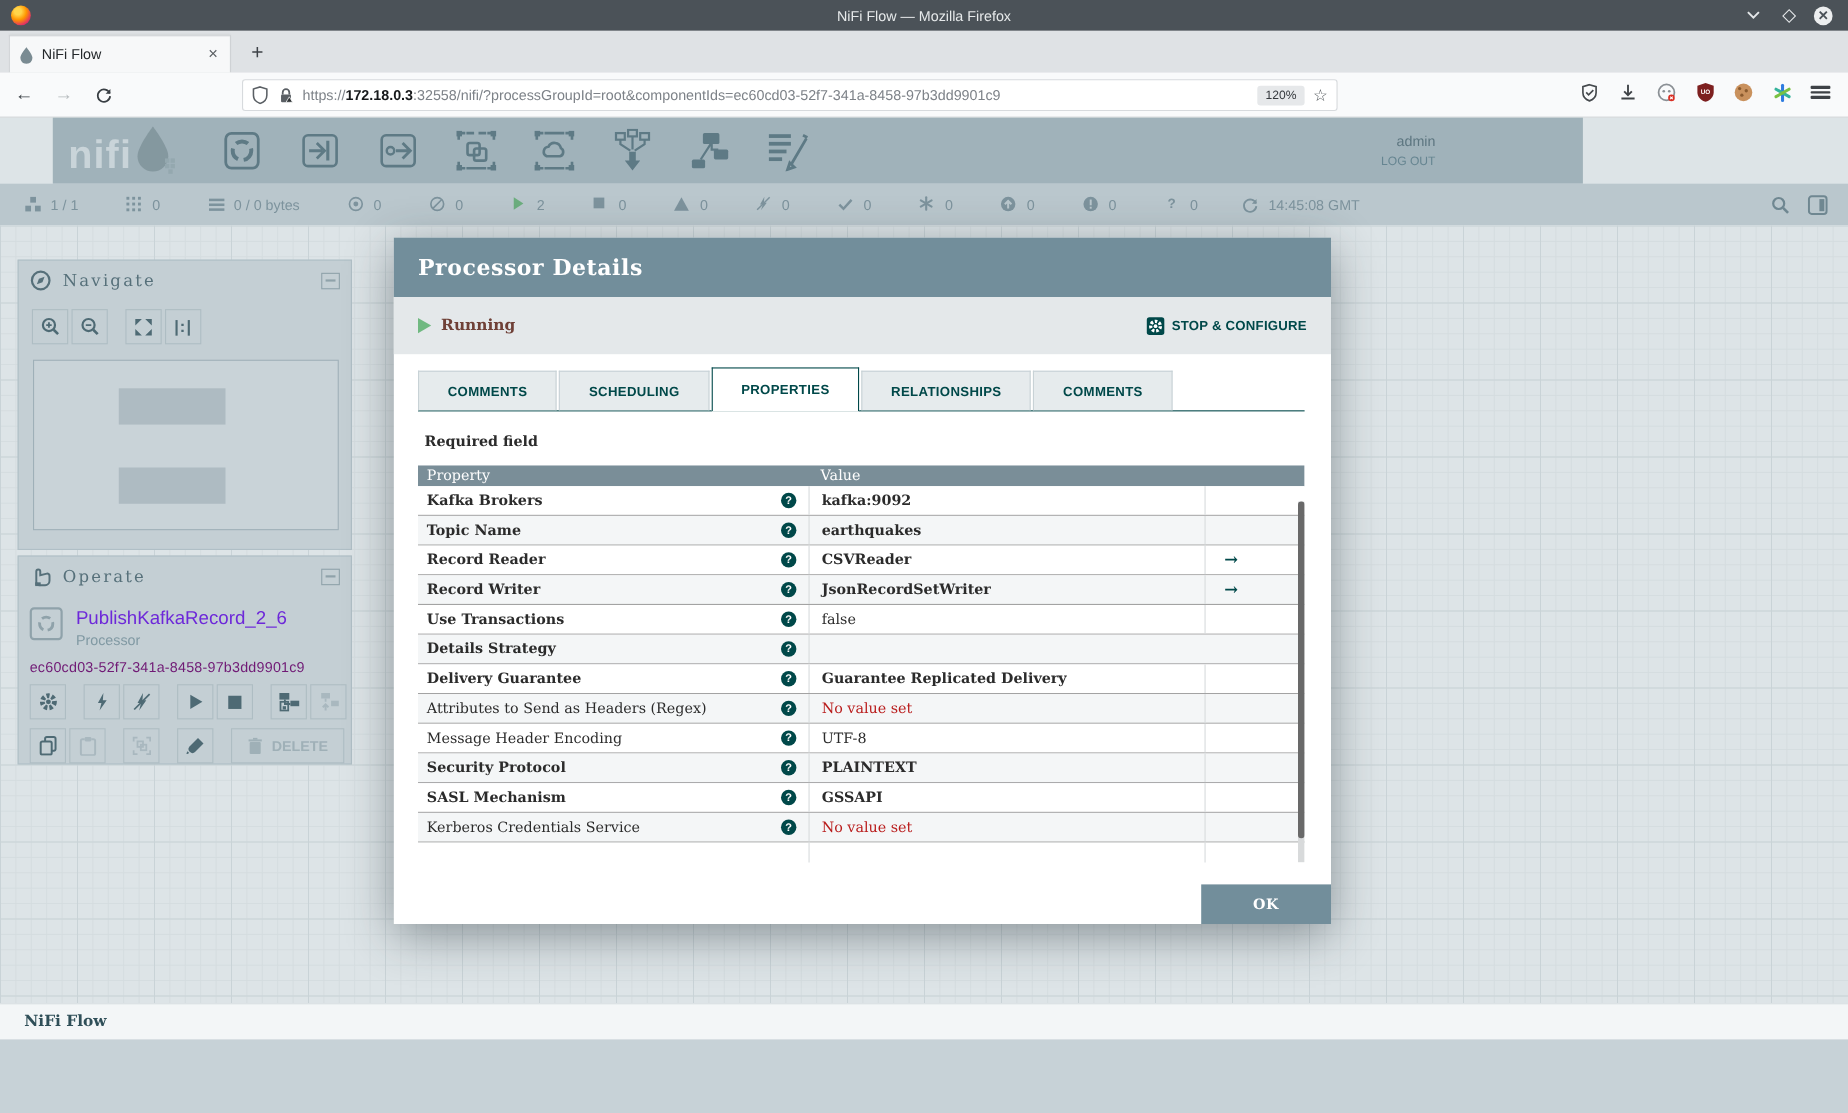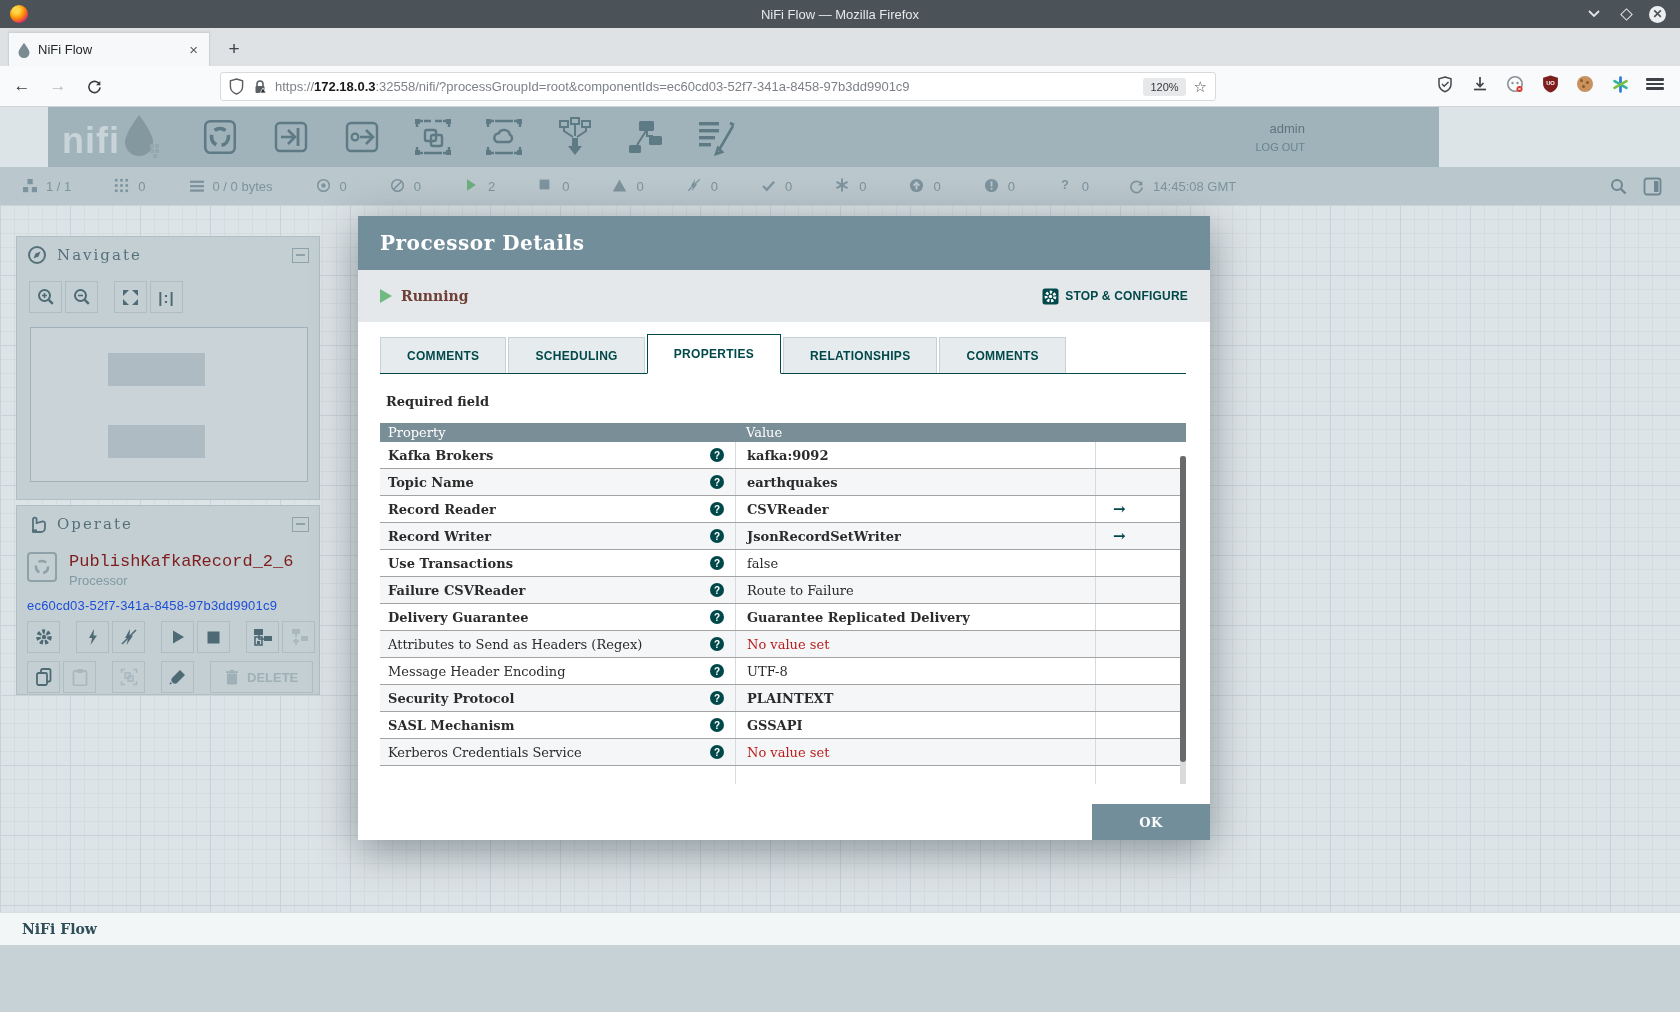--- a/index.html
+++ b/index.html
@@ -79,23 +79,23 @@
   .zbtn { width:33px; height:32px; border:1px solid #aebdc3; display:flex; align-items:center; justify-content:center; color:#4e6a74; }
   .zbtn.gap { margin-left:13px; }
   .one2one { font-weight:bold; font-size:15px; letter-spacing:1px; }
   .minimap { position:absolute; left:13px; top:90px; width:278px; height:155px; background:#c9d3d8; border:1px solid #9fb0b8; }
   .mini-block { position:absolute; width:97px; height:33px; background:#aebbc2; }
 
   .op-panel { left:16px; top:505px; width:304px; height:190px; }
   .op-comp { display:flex; margin:10px 0 0 10px; align-items:flex-start; }
   .op-proc-icon { width:30px; height:30px; border:2px solid #8fa2aa; border-radius:4px; display:flex; align-items:center; justify-content:center; color:#8fa2aa; }
   .op-names { margin-left:12px; }
-  .op-name { font-size:17px; color:#7f1d1d;font-family:Liberation Mono, monospace; }
+  .op-name { font-size:17px; color:#6d28d9; }
   .op-type { font-size:13px; color:#8099a3; margin-top:2px; }
-  .op-id { font-size:13px; color:#1d4ed8; margin:10px 0 0 10px; letter-spacing:.2px; }
+  .op-id { font-size:13px; color:#701a75; margin:10px 0 0 10px; letter-spacing:.2px; }
   .op-row { display:flex; margin:8px 0 0 10px; gap:3px; align-items:center; }
   .obtn { width:33px; height:32px; border:1px solid #aebdc3; display:flex; align-items:center; justify-content:center; color:#4e6a74; }
   .obtn.gap { margin-left:13px; }
   .obtn.dis { color:#a9b8bf; }
   .del-btn { height:32px; border:1px solid #aebdc3; margin-left:13px; display:flex; align-items:center; padding:0 14px; color:#9fb0b7; font-size:13px; font-weight:bold; gap:8px; }
 
   .breadcrumb-bar { left:0; top:912px; width:1680px; height:33px; background:#f3f6f7; border-top:1px solid #d7dee1; display:flex; align-items:center; }
   .breadcrumb { margin-left:22px; font-family:"DejaVu Serif", serif; font-size:14px; font-weight:bold; color:#2f4f58; }
   .bottom-strip { left:0; top:945px; width:1680px; height:67px; background:#c7d2d7; }
 
@@ -740,24 +740,23 @@
           <div class="prow">
             <div class="c-prop">
               <span class="pname req">Use Transactions</span>
               <span class="qicon">?</span>
             </div>
             <div class="c-val">false</div>
             <div class="c-arr"></div>
           </div>
           <div class="prow odd">
             <div class="c-prop">
-              <span class="pname req">Failure CSVReader</span>
-              <span class="qicon">?</span>
-            </div>
-            <div class="c-val">Route to Failure</div>
+              <span class="pname req">Details Strategy</span>
+              <span class="qicon">?</span>
+            </div>
             <div class="c-arr"></div>
           </div>
           <div class="prow">
             <div class="c-prop">
               <span class="pname req">Delivery Guarantee</span>
               <span class="qicon">?</span>
             </div>
             <div class="c-val emph">Guarantee Replicated Delivery</div>
             <div class="c-arr"></div>
           </div>

